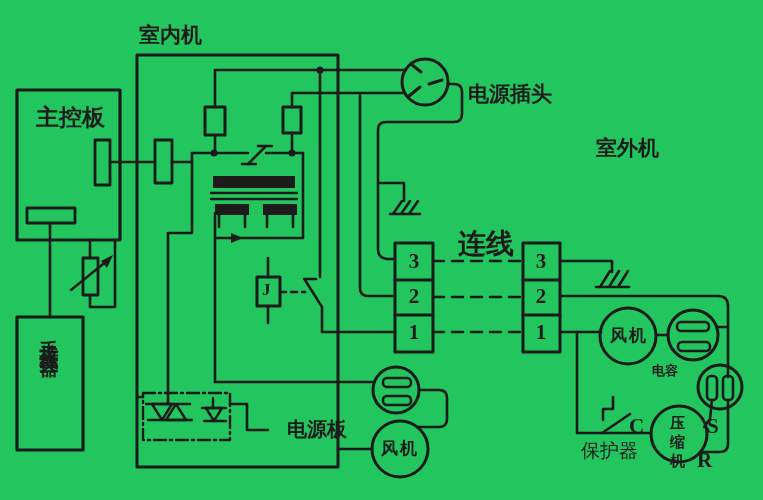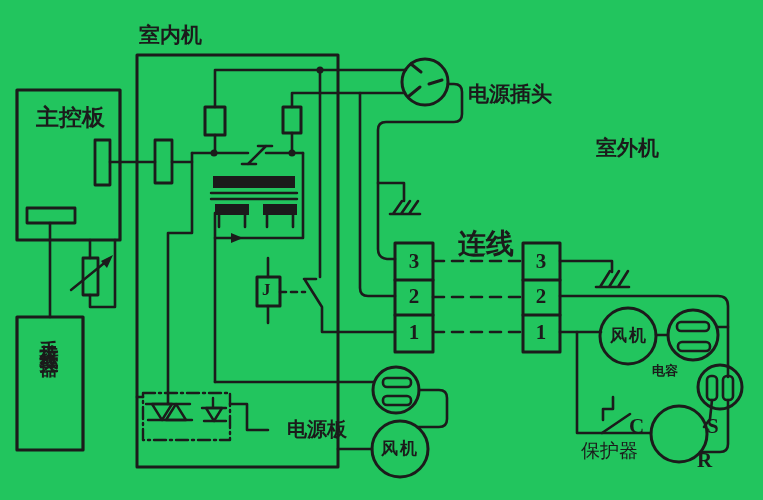--- a/index.html
+++ b/index.html
@@ -169,20 +169,21 @@
   <div class="lbl" style="left:139px;top:24px;font-size:21px;">室内机</div>
   <div class="lbl" style="left:468px;top:83px;font-size:21px;">电源插头</div>
   <div class="lbl" style="left:596px;top:137px;font-size:21px;">室外机</div>
   <div class="lbl" style="left:458px;top:229px;font-size:28px;">连线</div>
   <div class="lbl" style="left:36px;top:106px;font-size:23px;">主控板</div>
   <div class="lbl vert" style="left:39px;top:324px;font-size:19px;letter-spacing:5px;">手持线控器</div>
   <div class="lbl" style="left:271px;top:419px;font-size:20px;margin-left:16px;">电源板</div>
   <div class="lbl" style="left:381px;top:440px;font-size:17px;letter-spacing:2px;">风机</div>
   <div class="lbl" style="left:610px;top:327px;font-size:17px;letter-spacing:2px;">风机</div>
   <div class="lbl" style="left:652px;top:364px;font-size:13px;">电容</div>
+  <div class="lbl wrap2" style="left:661px;top:414px;width:37px;font-size:15px;letter-spacing:4px;line-height:19px;">压缩机</div>
   <div class="lbl" style="left:581px;top:441px;font-size:19px;font-weight:400;">保护器</div>
   <div class="lbl" style="left:262px;top:281px;font-size:17px;font-weight:700;">J</div>
 
   <div class="letter" style="left:629px;top:414px;">C</div>
   <div class="letter" style="left:707px;top:414px;">S</div>
   <div class="letter" style="left:697px;top:448px;">R</div>
 
   <div class="digit" style="left:403px;top:249px;">3</div>
   <div class="digit" style="left:403px;top:284px;">2</div>
   <div class="digit" style="left:403px;top:320px;">1</div>

